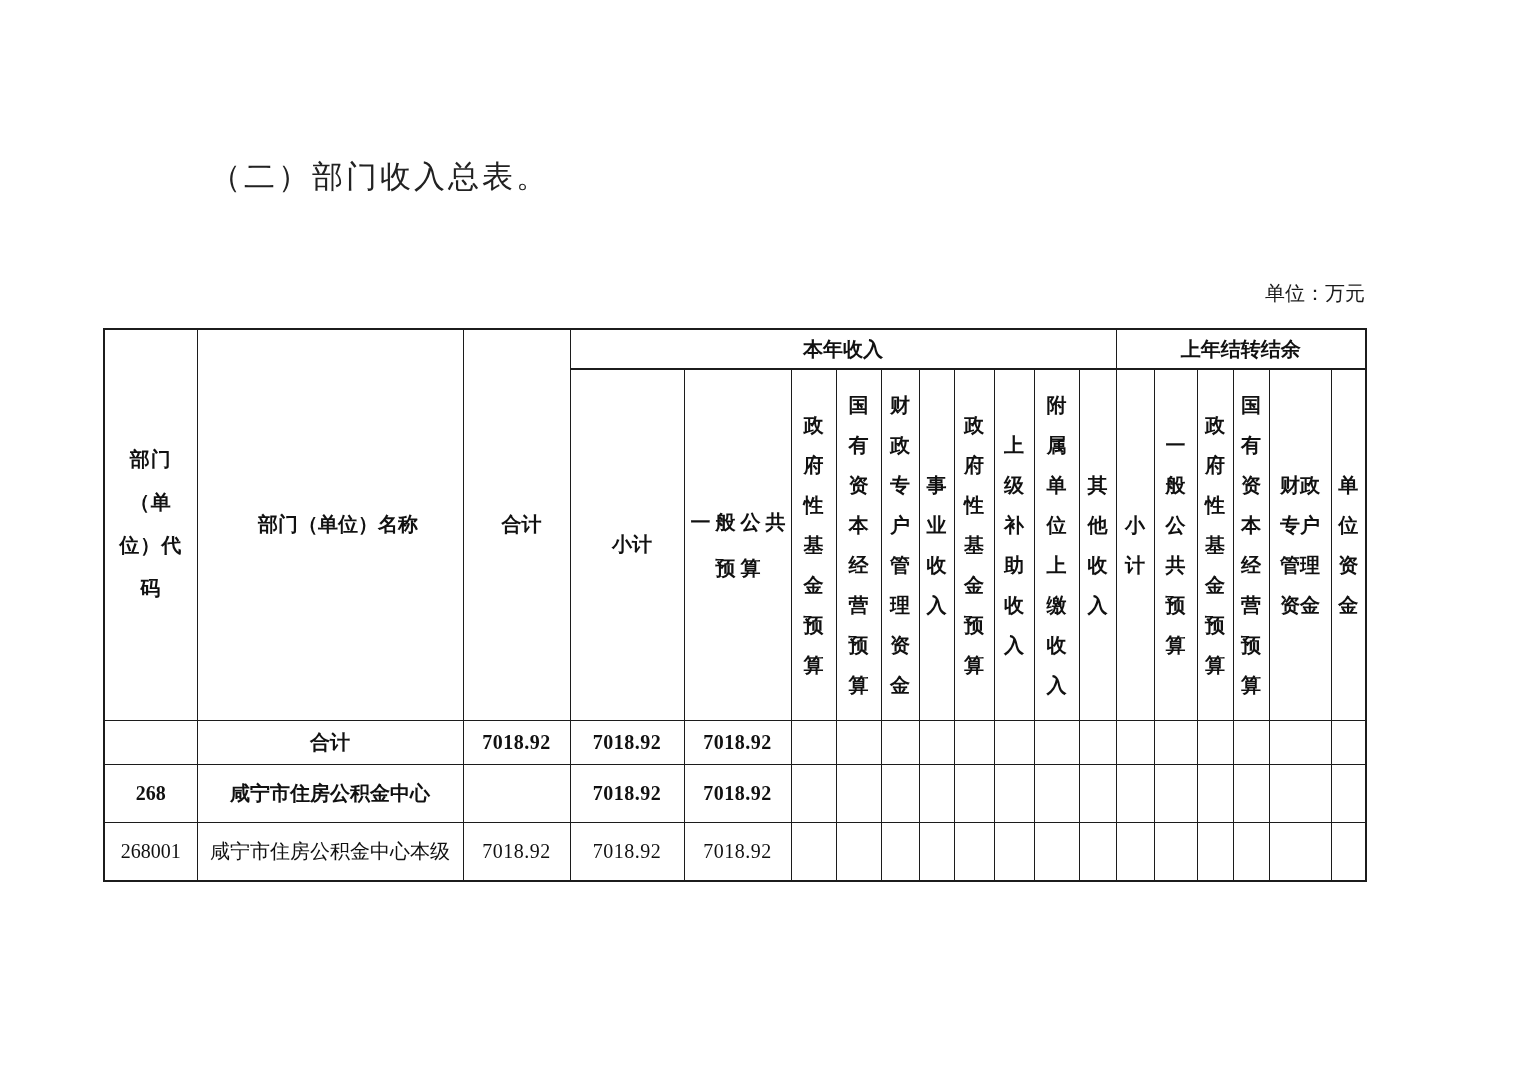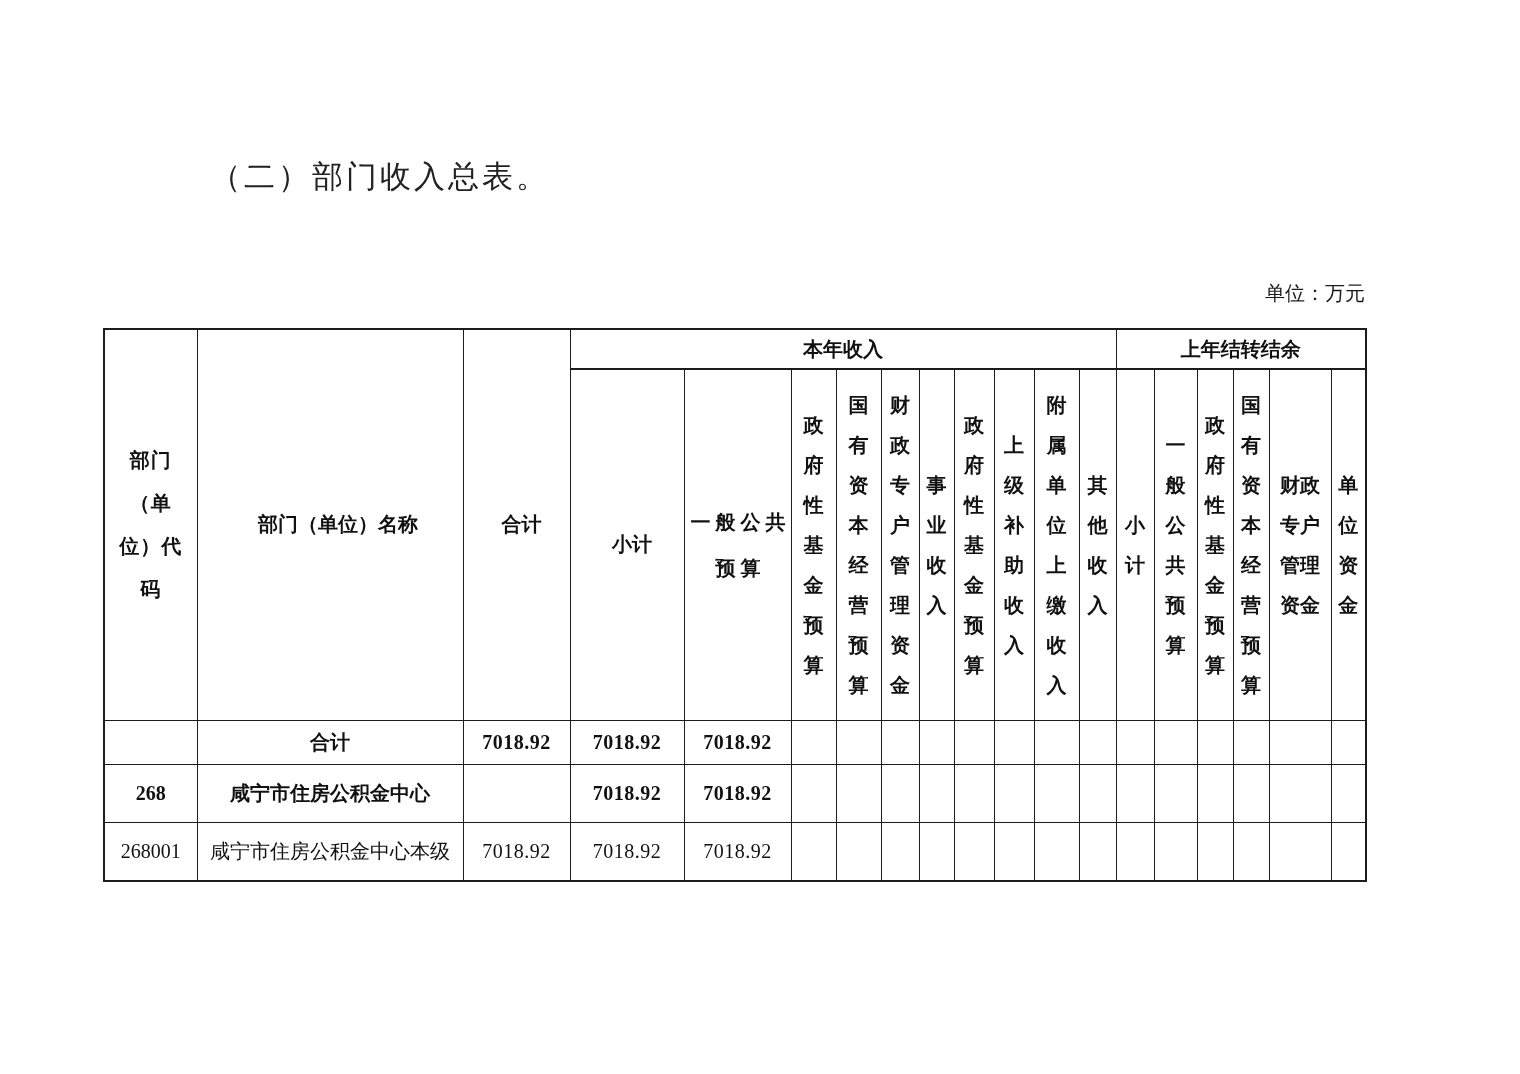--- a/index.html
+++ b/index.html
@@ -68,20 +68,21 @@
   tr.r1 { height: 44px; }
   tr.r2 { height: 58px; }
   tr.r3 { height: 59px; margin-top: 17px; }
   tbody tr { border-top: 1px solid #1c1c1c; }
 
   th.h-code {
     padding: 0 5px;
     line-height: 2.15;
     letter-spacing: 1px;
     text-align: left;
+    font-family: Liberation Mono, monospace;
   }
   th.h-name { text-align: left; padding-left: 16px; }
   th.h-left { text-align: left; padding-left: 10px; }
   th.h-general {
     text-align: left;
     padding-left: 6px;
     letter-spacing: 5px;
     line-height: 2.3;
   }
   th.v span {

